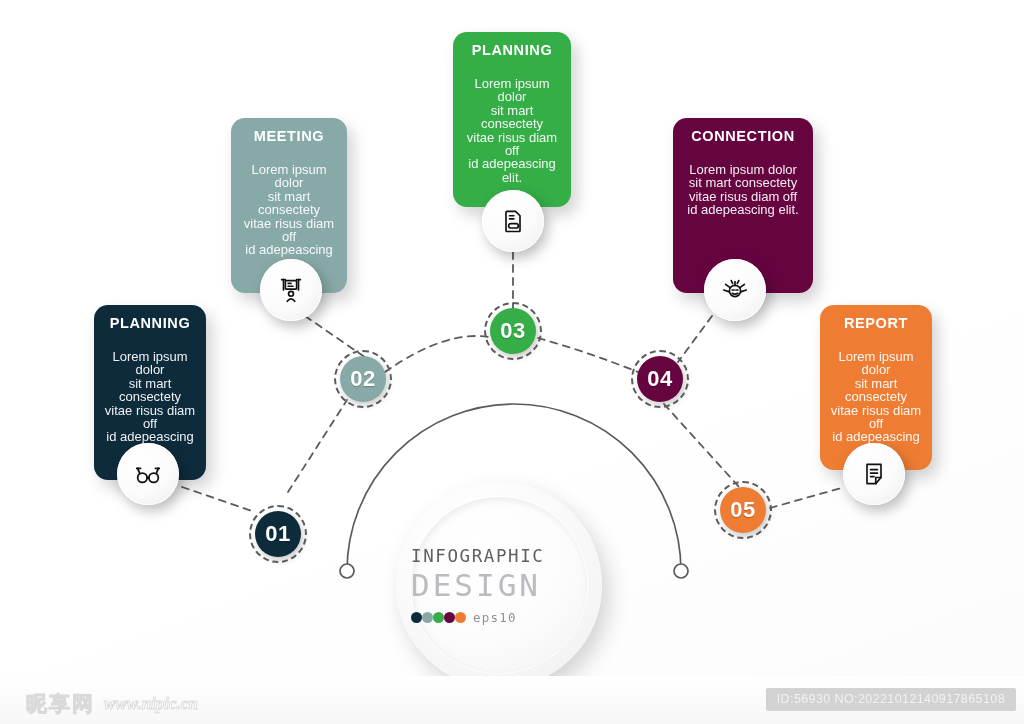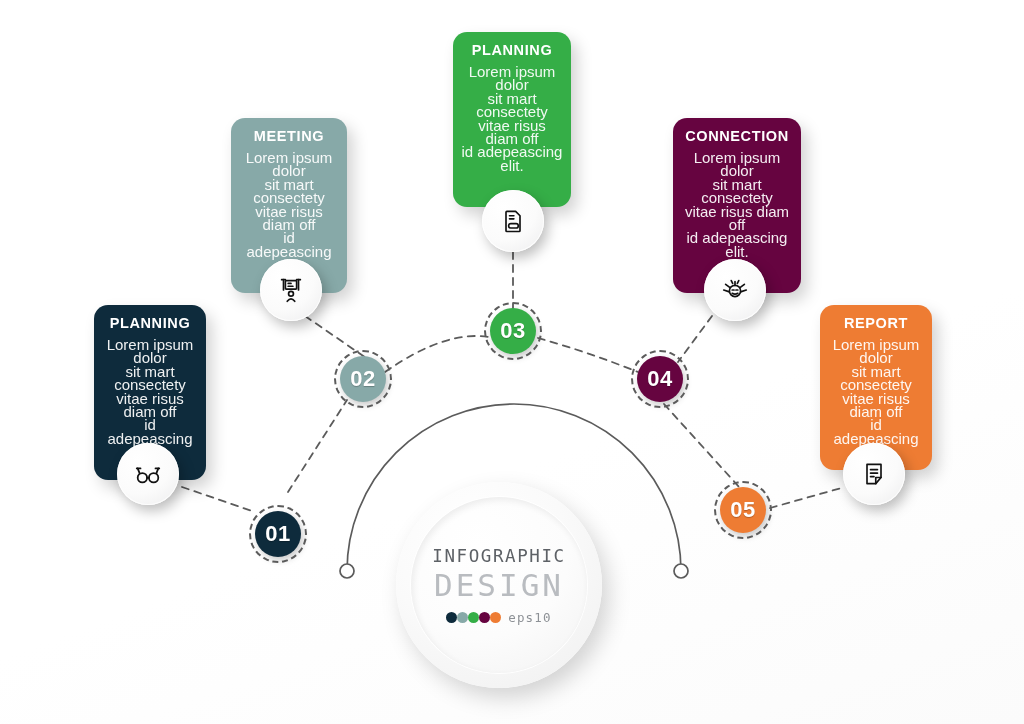--- a/index.html
+++ b/index.html
@@ -27,23 +27,23 @@
   }
   .card .c-title{
     text-align:center;
     font-weight:bold;
     font-size:14.5px;
     letter-spacing:.6px;
     font-family:"Liberation Sans", sans-serif;
   }
   .card .c-body{
     text-align:center;
-    font-size:15px;
+    font-size:13px;
     line-height:13.4px;
-    margin-top:7px;
+    margin-top:19px;
     padding:0 8px;
     color:rgba(255,255,255,.93);
     white-space:pre-line;
   }
 
   
   .bubble{
     position:absolute;z-index:5;
     width:62px;height:62px;border-radius:50%;
     background:radial-gradient(circle at 34% 28%, #ffffff 0%, #fbfbfb 55%, #ececed 100%);
@@ -71,21 +71,21 @@
     position:absolute;z-index:4;
     left:396px;top:482px;width:206px;height:206px;border-radius:50%;
     background:radial-gradient(circle at 36% 26%, #ffffff 0%, #fafafa 46%, #efefef 100%);
     box-shadow:7px 10px 22px rgba(0,0,0,.17);
     display:flex;align-items:center;justify-content:center;
   }
   #center .inner{
     width:176px;height:176px;border-radius:50%;
     background:radial-gradient(circle at 38% 28%, #ffffff 0%, #fcfcfc 55%, #f2f2f2 100%);
     box-shadow:inset 2px 3px 7px rgba(0,0,0,.07), 0 0 0 1px rgba(255,255,255,.9);
-    display:flex;flex-direction:column;align-items:center;justify-content:center;
+    display:flex;flex-direction:column;justify-content:center;
   }
   #center .l1{
     font-size:17.5px;letter-spacing:1.6px;color:#5d6166;
     font-family:"DejaVu Sans Mono", monospace;
   }
   #center .l2{
     font-size:31px;letter-spacing:3px;color:#b9bcc0;margin-top:1px;
     font-family:"DejaVu Sans Mono", monospace;
   }
   #center .dots{display:flex;align-items:center;gap:0;margin-top:7px;}
@@ -189,21 +189,21 @@
   </div>
   <div class="bubble" style="left:482px;top:190px;">
     <svg width="28" height="28" viewBox="0 0 32 32" fill="none" stroke="#111" stroke-width="1.9" stroke-linecap="round" stroke-linejoin="round">
       <path d="M9 5 h10 l5 5 v17 a1 1 0 0 1 -1 1 H9 a1 1 0 0 1 -1 -1 V6 a1 1 0 0 1 1 -1 z"></path>
       <path d="M12 10 h5"></path>
         <path d="M12 13.5 h5"></path>
       <rect x="11" y="19" width="11" height="5" rx="2.4"></rect>
     </svg>
   </div>
 
-  <div class="card" style="left:673px;top:118px;width:128px;height:175px;background:#660440;">
+  <div class="card" style="left:673px;top:118px;width:140px;height:175px;background:#660440;">
     <div class="c-title">CONNECTION</div>
     <div class="c-body">Lorem ipsum dolor
 sit mart consectety
 vitae risus diam off
 id adepeascing elit.</div>
   </div>
   <div class="bubble" style="left:704px;top:259px;">
     <svg width="30" height="30" viewBox="0 0 32 32" fill="none" stroke="#111" stroke-width="1.8" stroke-linecap="round" stroke-linejoin="round">
       <circle cx="16" cy="17" r="6"></circle>
       <path d="M16 11 v-4 M10 13 L6 10 M22 13 L26 10"></path>
@@ -258,14 +258,21 @@
         <i style="background:#0E2B3C"></i>
         <i style="background:#87A9A8"></i>
         <i style="background:#35AE47"></i>
         <i style="background:#660440"></i>
         <i style="background:#EE7C33"></i>
         <span class="eps">eps10</span>
       </div>
     </div>
   </div>
 
+  <div id="footer">
+    <div id="wm">
+      <span class="cn">昵享网</span>
+      <span class="url">www.nipic.cn</span>
+    </div>
+    <div id="idbadge">ID:56930 NO:20221012140917865108</div>
+  </div>
 
 </div>
 
 </body></html>

